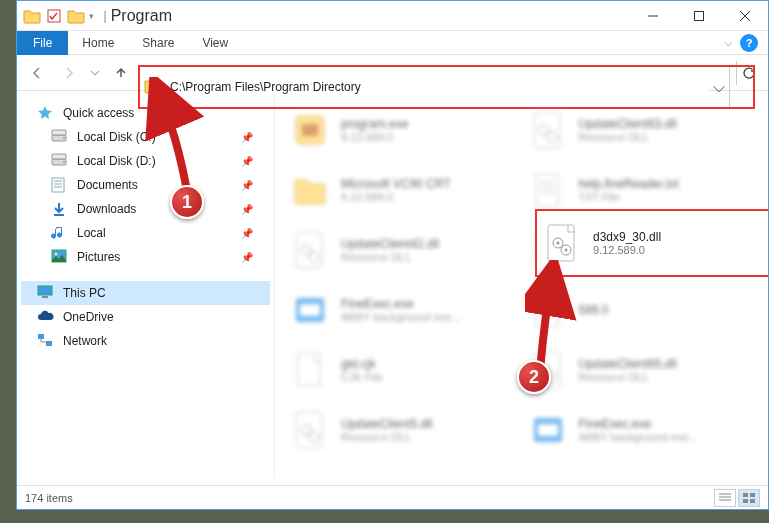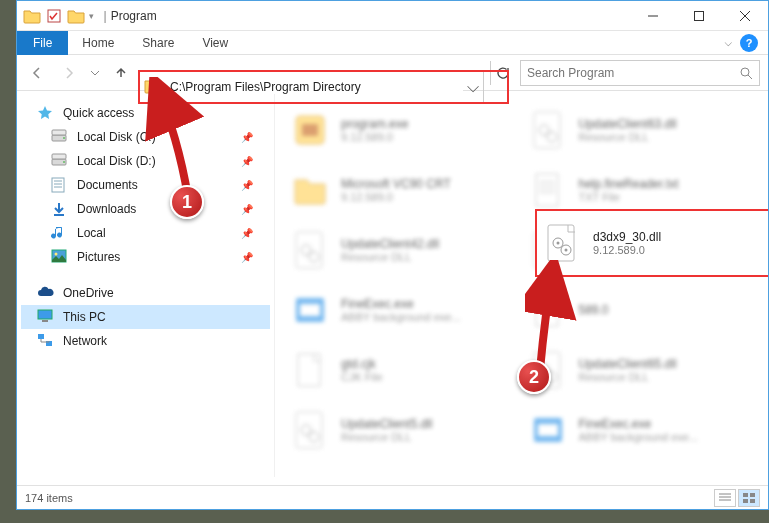--- a/index.html
+++ b/index.html
@@ -2,32 +2,32 @@
 <html><head>
 <meta charset="utf-8">
 <style>
 * { margin: 0; padding: 0; box-sizing: border-box; font-family: "Segoe UI", Tahoma, sans-serif; }
 body { background: #5a6050; width: 769px; height: 523px; overflow: hidden; position: relative; }
 .window { position: absolute; left: 16px; top: 0; width: 753px; height: 510px; background: #fff; border: 1px solid #4da0e0; display: flex; flex-direction: column; }
 .titlebar { height: 30px; display: flex; align-items: center; background: #fff; border-bottom: 1px solid #e5e5e5; }
 .qat { display: flex; align-items: center; gap: 4px; padding: 0 6px; }
 .qat-icon { width: 18px; height: 18px; display: flex; align-items: center; justify-content: center; }
 .title-sep { color: #888; margin: 0 4px; font-size: 12px; }
-.title-text { font-size: 12px; color: #333; }
+.title-text { font-size: 16px; color: #333; }
 .win-controls { margin-left: auto; display: flex; }
 .win-btn { width: 46px; height: 30px; display: flex; align-items: center; justify-content: center; font-size: 11px; color: #333; }
 .ribbon-tabs { height: 24px; display: flex; align-items: center; border-bottom: 1px solid #e1e1e1; background: #fff; font-size: 12px; }
 .tab-file { background: #1979ca; color: #fff; padding: 0 16px; height: 24px; line-height: 24px; }
 .tab { padding: 0 14px; height: 24px; line-height: 24px; color: #444; }
 .ribbon-right { margin-left: auto; display: flex; align-items: center; gap: 8px; padding-right: 10px; }
 .help-icon { width: 18px; height: 18px; border-radius: 50%; background: #1e90ff; color: #fff; font-size: 11px; display: flex; align-items: center; justify-content: center; font-weight: bold; }
 .navbar { height: 36px; display: flex; align-items: center; padding: 0 8px; gap: 6px; border-bottom: 1px solid #e1e1e1; }
 .nav-arrows { display: flex; align-items: center; gap: 8px; }
 .nav-btn { width: 24px; height: 24px; display: flex; align-items: center; justify-content: center; color: #888; }
-.addr-wrap { flex: 1; height: 32px; border: 1px solid #ccc; display: flex; align-items: center; position: relative; margin-top: 28px; }
+.addr-wrap { flex: 1; height: 42px; border: 1px solid #ccc; display: flex; align-items: center; position: relative; margin-top: 28px; }
 .addr-highlight { position: absolute; left: -2px; top: -2px; right: -26px; bottom: -2px; border: 2px solid #e33; pointer-events: none; }
 .addr-folder { width: 18px; height: 18px; margin: 0 4px; }
 .addr-text { flex: 1; font-size: 12px; color: #222; border: none; outline: none; padding: 0 4px; }
 .addr-drop { width: 20px; text-align: center; color: #555; }
 .refresh-btn { width: 24px; height: 24px; border-left: 1px solid #ccc; display: flex; align-items: center; justify-content: center; }
 .search-wrap { width: 240px; height: 26px; border: 1px solid #ccc; display: flex; align-items: center; padding: 0 6px; }
 .search-input { flex: 1; border: none; outline: none; font-size: 12px; color: #888; }
 .content { flex: 1; display: flex; overflow: hidden; }
 .sidebar { width: 258px; padding: 10px 4px; overflow: auto; border-right: 1px solid #f0f0f0; }
 .nav-item { display: flex; align-items: center; gap: 8px; padding: 4px 16px 4px 30px; font-size: 12px; color: #222; position: relative; }
@@ -140,29 +140,20 @@
           </svg>
       </span>
       <input class="addr-text" value="C:\Program Files\Program Directory" style="">
       <span class="addr-drop">⌵</span>
     </div>
     <div class="refresh-btn">
       <svg width="14" height="14" viewBox="0 0 14 14">
           <path d="M12 7a5 5 0 1 1-1.5-3.5M12 2v3h-3" fill="none" stroke="#444" stroke-width="1.3"></path>
         </svg>
     </div>
-    <div class="search-wrap">
-      <input class="search-input" placeholder="Search Program" style="">
-      <span>
-          <svg width="14" height="14" viewBox="0 0 14 14">
-            <circle cx="6" cy="6" r="4" fill="none" stroke="#888"></circle>
-            <line x1="9" y1="9" x2="13" y2="13" stroke="#888"></line>
-          </svg>
-        </span>
-    </div>
   </div>
 
   <div class="content">
     <div class="sidebar" id="sidebar">
         <div class="nav-item top">
           <span class="nav-icon">
             <svg width="16" height="16" viewBox="0 0 16 16">
               <path d="M8 1l2 4.5 5 .5-3.7 3.3L12 14l-4-2.4L4 14l.7-4.7L1 6l5-.5z" fill="#52b7e8"></path>
             </svg>
           </span>
@@ -226,36 +217,36 @@
             <svg width="16" height="14" viewBox="0 0 16 14">
               <rect x="1" y="1" width="14" height="12" fill="#4aa0d8" stroke="#2a7"></rect>
               <circle cx="5" cy="5" r="1.5" fill="#ffeb7a"></circle>
               <path d="M1 11l4-4 3 3 3-4 4 5v2H1z" fill="#2f7a3f"></path>
             </svg>
           </span>
           <span>Pictures</span>
           <span class="pin">📌</span>
         </div>
         <div style="height: 12px;"></div>
-        <div class="nav-item top">
-          <span class="nav-icon">
-            <svg width="18" height="12" viewBox="0 0 18 12">
-              <path d="M4 11a3 3 0 0 1 0-6 4 4 0 0 1 7.5-1A3.5 3.5 0 0 1 14 11z" fill="#1b4e8a"></path>
-            </svg>
-          </span>
-          <span>OneDrive</span>
-        </div>
         <div class="nav-item top selected">
           <span class="nav-icon">
             <svg width="16" height="14" viewBox="0 0 16 14">
               <rect x="1" y="1" width="14" height="9" fill="#3d9be9" stroke="#2a6"></rect>
               <rect x="5" y="11" width="6" height="2" fill="#888"></rect>
             </svg>
           </span>
           <span>This PC</span>
+        </div>
+        <div class="nav-item top">
+          <span class="nav-icon">
+            <svg width="18" height="12" viewBox="0 0 18 12">
+              <path d="M4 11a3 3 0 0 1 0-6 4 4 0 0 1 7.5-1A3.5 3.5 0 0 1 14 11z" fill="#1b4e8a"></path>
+            </svg>
+          </span>
+          <span>OneDrive</span>
         </div>
         <div class="nav-item top">
           <span class="nav-icon">
             <svg width="16" height="14" viewBox="0 0 16 14">
               <rect x="1" y="1" width="6" height="5" fill="#3d9be9"></rect>
               <rect x="9" y="8" width="6" height="5" fill="#3d9be9"></rect>
               <path d="M4 6v3h8V8" fill="none" stroke="#888"></path>
             </svg>
           </span>
           <span>Network</span>

